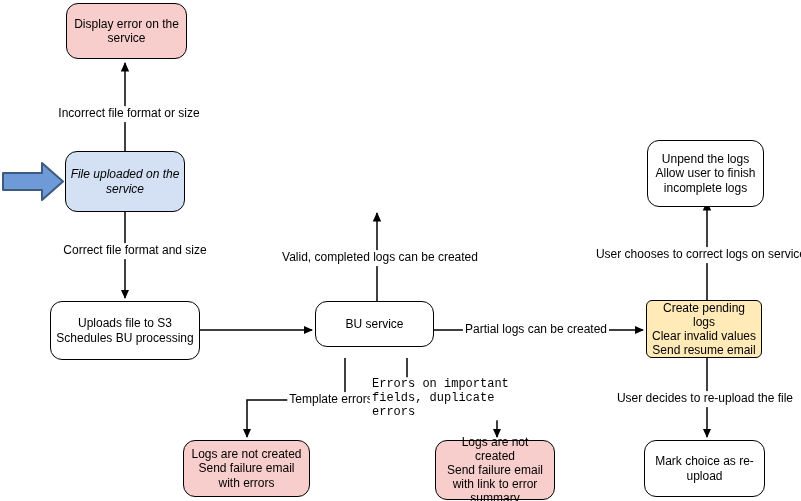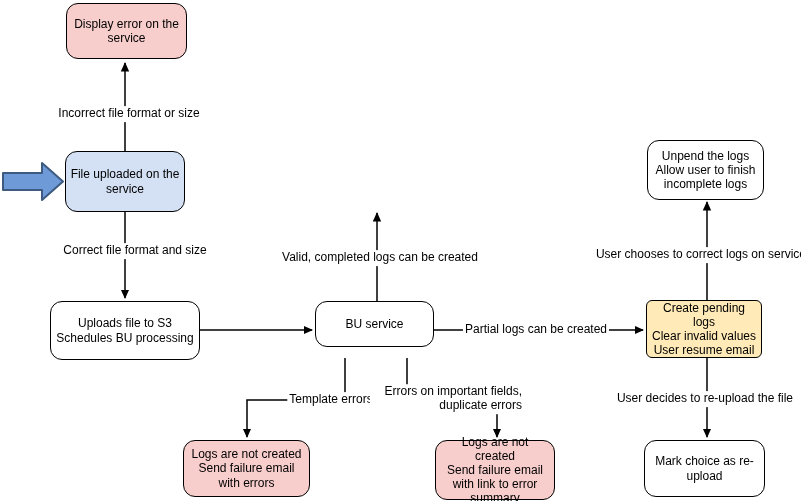--- a/index.html
+++ b/index.html
@@ -9,30 +9,30 @@
   }
   .edges{position:absolute;left:0;top:0;z-index:0;}
   .node{
     position:absolute;z-index:1;box-sizing:border-box;
     border:1.5px solid #000;border-radius:12px;
     display:flex;flex-direction:column;justify-content:center;align-items:center;
     text-align:center;font-size:12px;line-height:1.18;padding:3px 4px;
     background:#fff;
   }
   .node.pink{background:#f8cecc;}
-  .node.blue{background:#d4e1f5;}
+  .node.blue{background:#d4e1f5;font-style:italic;}
   .node.green{background:#a8d08d;}
   .node.yellow{background:#ffeab8;border-radius:6px;}
   .node.white{background:#ffffff;}
   .elabel{
     position:absolute;z-index:2;transform:translate(-50%,-50%);
     background:#ffffff;white-space:nowrap;font-size:12px;line-height:1.15;
-    padding:1px 2px;text-align:right;
+    padding:1px 2px;text-align:left;
   }
-  .elabel.wrap{white-space:normal;width:150px;}
+  .elabel.wrap{white-space:normal;width:150px;font-family:Liberation Mono, monospace;}
 </style>
 </head>
 <body>
 
 <div class="canvas">
 
   <svg class="edges" width="801" height="501" viewBox="0 0 801 501">
     <defs>
       <marker id="arrowhead" markerUnits="userSpaceOnUse" markerWidth="12" markerHeight="12" refX="8.5" refY="5" orient="auto">
         <path d="M0,0.8 L9.5,5 L0,9.2 z" fill="#000"></path>
@@ -71,29 +71,29 @@
   <div class="node white" style="left:50px;top:301px;width:150px;height:59px">
     <div>Uploads file to S3</div>
     <div>Schedules BU processing</div>
   </div>
 
   <div class="node white" style="left:315px;top:301px;width:119px;height:46px">
     <div>BU service</div>
   </div>
 
 
-  <div class="node white" style="left:647px;top:140px;width:117px;height:60px">
+  <div class="node white" style="left:647px;top:140px;width:117px;height:67px">
     <div>Unpend the logs</div>
     <div>Allow user to finish incomplete logs</div>
   </div>
 
   <div class="node yellow" style="left:646px;top:300px;width:116px;height:58px">
     <div>Create pending logs</div>
     <div>Clear invalid values</div>
-    <div>User resume email</div>
+    <div>Send resume email</div>
   </div>
 
   <div class="node white" style="left:644px;top:440px;width:121px;height:57px">
     <div>Mark choice as re-upload</div>
   </div>
 
   <div class="node pink" style="left:183px;top:440px;width:127px;height:57px">
     <div>Logs are not created</div>
     <div>Send failure email with errors</div>
   </div>

